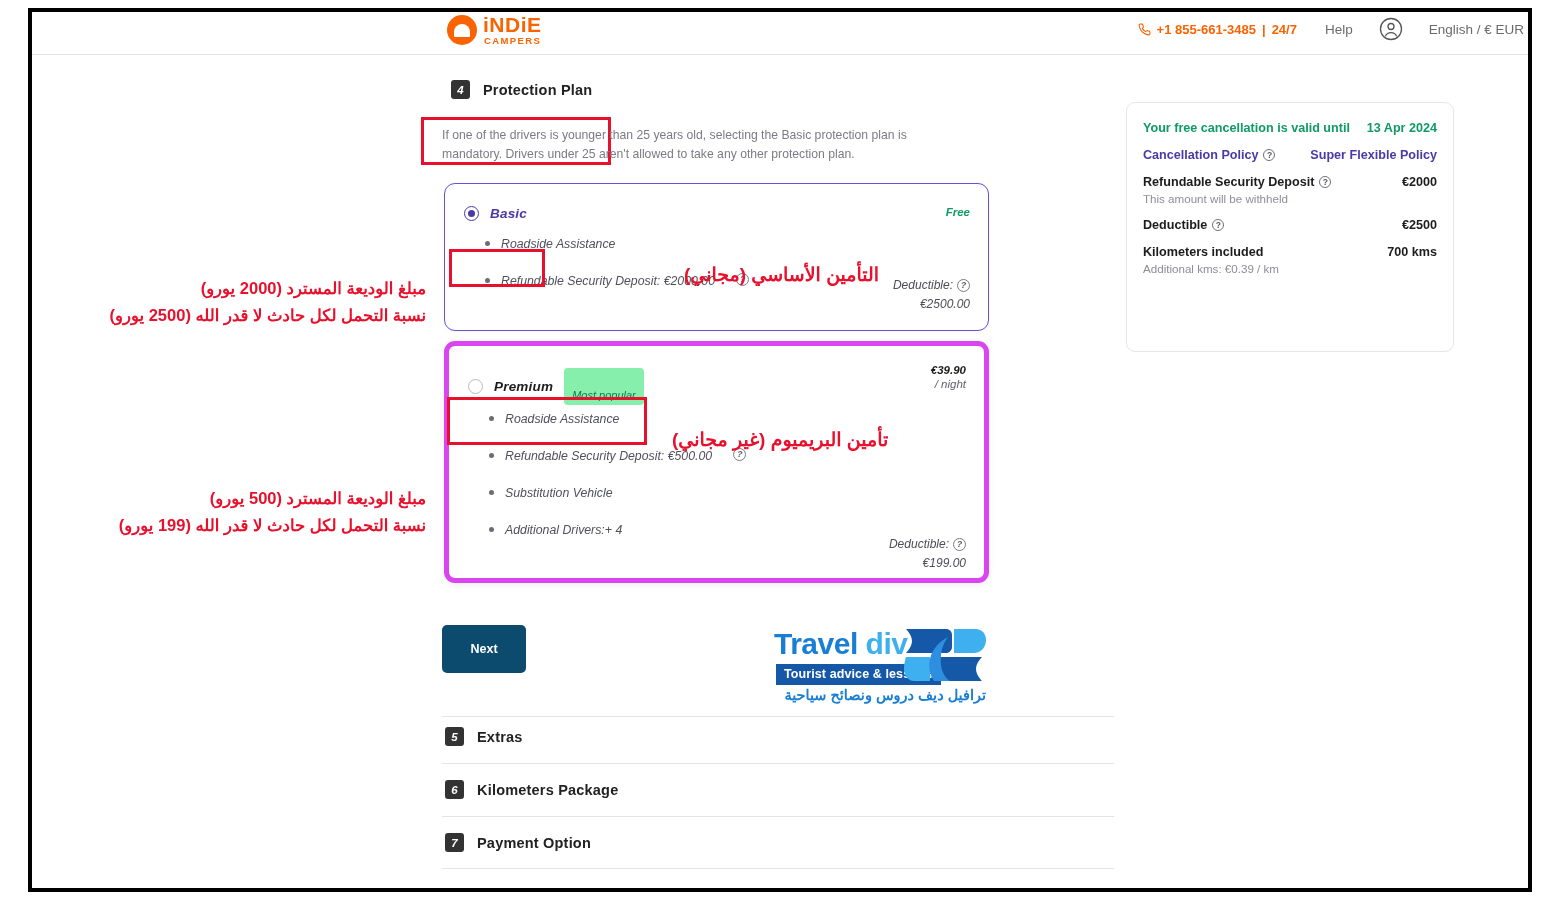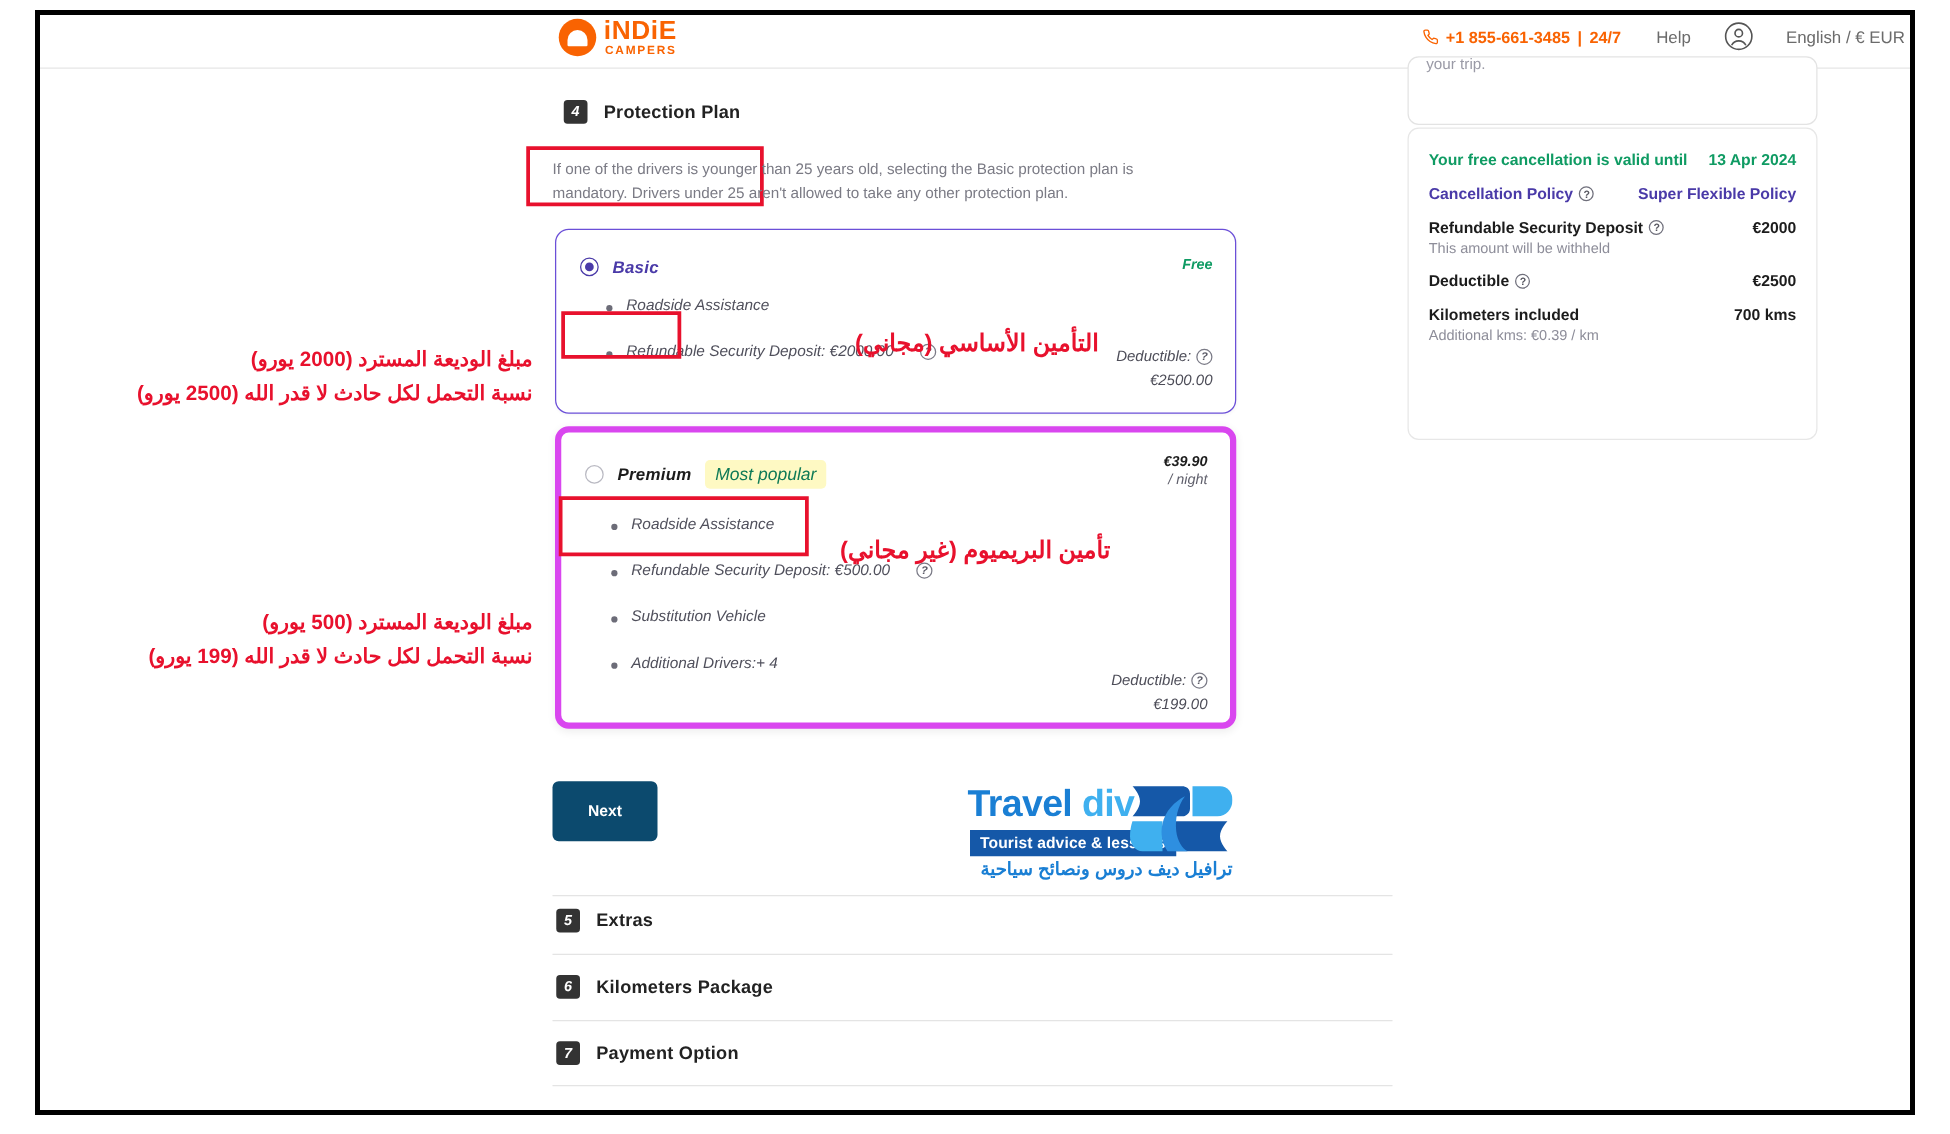--- a/index.html
+++ b/index.html
@@ -113,37 +113,37 @@
     flex:none;
   }
   .radio.on { border-color:#4a3aa8; }
   .radio.on::after {
     content:""; width:7px; height:7px; border-radius:50%; background:#4a3aa8;
   }
   .plan-name { font-size:13.5px; font-weight:700; letter-spacing:0.2px; }
   #basic-name { color:#4a3aa8; }
   #premium-name { color:#1c1c1c; }
   .badge-pop {
-    background:#fef9c3; color:#0f7a56; font-size:14px;
-    padding:3px 8px 4px; border-radius:4px; font-weight:400;
+    background:#86efac; color:#0f7a56; font-size:11px;
+    padding:21px 8px 4px; border-radius:4px; font-weight:400;
   }
   .price-free {
     position:absolute; right:18px; top:22px;
     font-size:11.5px; font-weight:700; color:#0f9b63;
   }
   .price-night {
     position:absolute; right:18px; top:18px;
     text-align:right;
   }
   .price-night .amt { font-size:11.5px; font-weight:700; color:#1c1c1c;padding-left:35px; }
   .price-night .per { font-size:11.5px; color:#5f5f6b; margin-top:2px; }
 
   .feat-list { position:absolute; left:40px; }
   .feat {
-    display:flex; align-items:center; gap:11px;
+    display:flex; align-items:flex-start; gap:11px;
     font-size:12.3px; color:#50505c; line-height:16px;
     margin-bottom:21px;
   }
   .feat .dot {
     width:5px; height:5px; border-radius:50%; background:#6c6c78;
     margin-top:5px; flex:none;
   }
   .qmark {
     display:inline-block; width:13px; height:13px; border-radius:50%;
     border:1.1px solid #7a7a86; color:#5a5a66; font-size:9px;
@@ -414,23 +414,20 @@
       <div class="sect-title">Kilometers Package</div>
     </div>
 
     <div class="divider" id="div-3"></div>
     <div class="section-head" id="pay-head">
       <div class="num-badge">7</div>
       <div class="sect-title">Payment Option</div>
     </div>
     <div class="divider" id="div-4"></div>
 
-    <div class="side-top">
-      <div class="side-top-txt">your trip.</div>
-    </div>
 
     <div class="side-card">
       <div class="srow sblock">
         <span class="lbl green">Your free cancellation is valid until</span>
         <span class="val green">13 Apr 2024</span>
       </div>
 
       <div class="srow sblock">
         <span class="lbl purple"><span>Cancellation Policy</span><span class="qmark-s">?</span></span>
         <span class="val purple">Super Flexible Policy</span>

